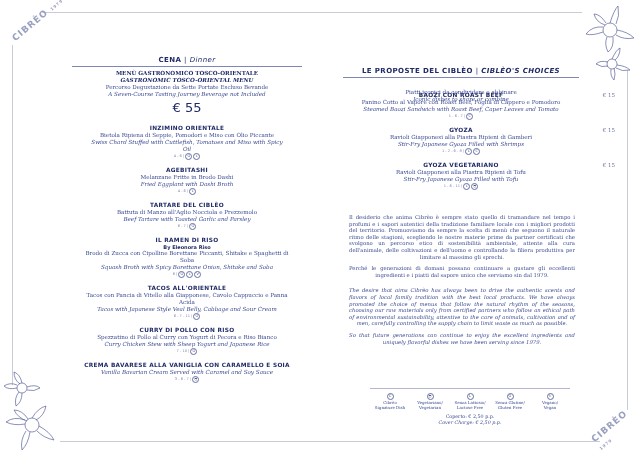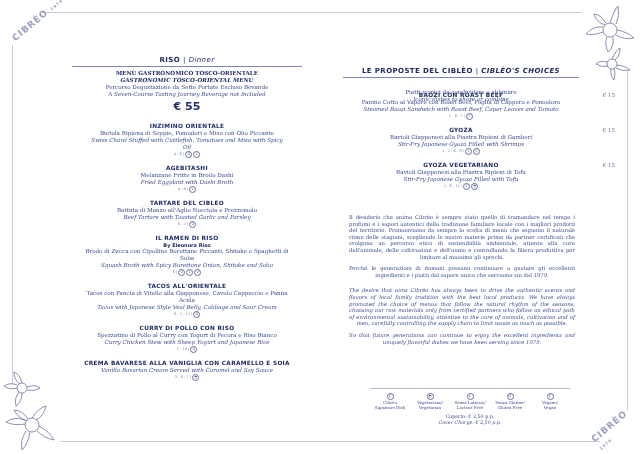--- a/index.html
+++ b/index.html
@@ -7,21 +7,21 @@
   .frame-line{position:absolute;background:#c9cbd8;}
   .logo{position:absolute;font-family:"DejaVu Sans",sans-serif;font-weight:bold;color:#9aa0c0;letter-spacing:1px;}
   .flower{position:absolute;}
   .col{position:absolute;text-align:center;}
   .sec-head{font-family:"DejaVu Sans",sans-serif;font-size:7px;font-weight:bold;color:#1f2a66;letter-spacing:.4px;padding-bottom:2px;border-bottom:1px solid #7e86b3;}
   .sec-head i{font-weight:bold;}
   .t-bold{font-family:"DejaVu Serif",serif;font-weight:bold;font-size:5.6px;color:#1f2a66;line-height:7px;}
   .t-boldi{font-family:"DejaVu Serif",serif;font-weight:bold;font-style:italic;font-size:5.6px;color:#1f2a66;line-height:7px;}
   .t-it{font-style:italic;font-size:5.6px;line-height:7px;color:#3b4a92;}
   .t-rm{font-size:5.6px;line-height:7px;color:#3b4a92;}
-  .price{font-family:"DejaVu Sans",sans-serif;font-size:11px;font-weight:bold;color:#1f2a66;margin-top:2px;}
+  .price{font-family:"DejaVu Sans",sans-serif;font-size:13px;font-weight:normal;color:#1f2a66;margin-top:2px;}
   .dish{margin-top:7px;}
   .dname{font-family:"DejaVu Sans",sans-serif;font-weight:bold;font-size:5.8px;color:#1f2a66;letter-spacing:.3px;line-height:7px;}
   .dsub{font-family:"DejaVu Sans",sans-serif;font-weight:bold;font-size:5px;color:#1f2a66;line-height:6px;}
   .codes{font-family:"DejaVu Sans",sans-serif;font-size:3.6px;color:#8088b0;line-height:6px;}
   .ic{display:inline-block;width:5px;height:5px;border:0.6px solid #6870a0;border-radius:50%;font-size:3.5px;line-height:5px;text-align:center;vertical-align:middle;margin-left:1px;color:#4a5290;}
   .rprice{position:absolute;right:0;top:0;font-family:"DejaVu Serif",serif;font-size:5.5px;color:#6a72a0;}
   .para{font-size:5.3px;line-height:6.6px;text-align:justify;text-align-last:center;color:#3b4a92;margin:0 0 5px 0;}
   .para.it{font-style:italic;}
   .legend{display:flex;justify-content:space-between;padding-top:4px;border-top:1px solid #b3b7cf;}
   .lg{text-align:center;font-size:4px;line-height:4.8px;color:#3b4a92;width:44px;}
@@ -71,21 +71,21 @@
     <path d="M32 48 Q38 38 46 36 Q44 46 36 50"></path>
     <path d="M39 56 Q50 62 54 70 Q44 68 37 61"></path>
     <path d="M30 62 Q28 74 22 80 Q20 70 26 61"></path>
     <path d="M25 54 Q14 56 6 52 Q14 46 25 50"></path>
     <path d="M28 49 Q22 40 14 40 Q18 48 27 51"></path>
   </g>
 </svg>
 
 <div class="col" style="left:62px;top:56px;width:250px;">
   <div class="sec-head" style="margin:0 10px;">
-    <span>RISO</span>
+    <span>CENA</span>
     <span style="font-weight:normal;">|</span>
     <i style="font-weight:normal;">Dinner</i>
   </div>
   <div style="margin-top:3px;">
     <div class="t-bold">MENÙ GASTRONOMICO TOSCO-ORIENTALE</div>
     <div class="t-boldi">GASTRONOMIC TOSCO-ORIENTAL MENU</div>
     <div class="t-rm">Percorso Degustazione da Sette Portate Escluso Bevande</div>
     <div class="t-it">A Seven-Course Tasting Journey Beverage not Included</div>
     <div class="price">€ 55</div>
   </div>

